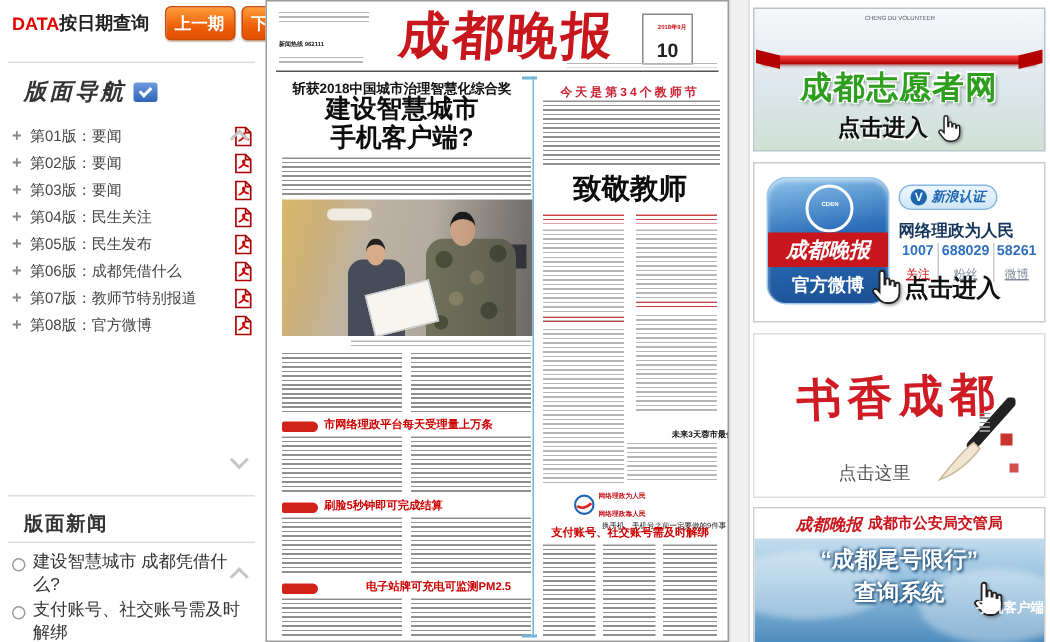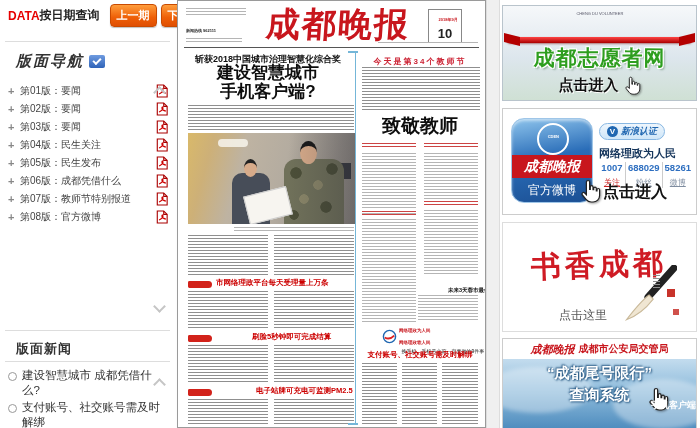--- a/index.html
+++ b/index.html
@@ -92,21 +92,21 @@
     background:linear-gradient(#b9e05f,#52a018);display:flex;flex-direction:column;align-items:center;justify-content:center;
     color:#fff;font-size:9px;font-weight:bold;line-height:9px;box-shadow:0 1px 2px rgba(0,0,0,.3);}
   .cta{font-size:15px;font-weight:900;color:#111;text-shadow:1px 1px 0 #fff;}
   .b2{top:108px;height:105px;border-color:#ccc;}
   .wicon{position:absolute;left:8px;top:9px;width:80px;height:83px;border-radius:13px;border:1px solid #9fc6e8;
     background:linear-gradient(170deg,#8ec4ec,#2a6db8 45%,#1b4f93);box-shadow:inset 0 2px 3px rgba(255,255,255,.5);}
   .wcirc{position:absolute;left:25px;top:4px;width:28px;height:28px;border:2px solid #fff;border-radius:50%;
     display:flex;align-items:center;justify-content:center;color:#fff;font-weight:bold;}
   .wband{position:absolute;left:0;right:0;top:36px;height:23px;background:#c8161d;display:flex;align-items:center;justify-content:center;
     color:#fff;font-family:"DejaVu Serif",serif;font-style:italic;font-weight:900;font-size:14px;}
-  .wsub{position:absolute;left:0;right:0;bottom:3px;text-align:center;color:#fff;font-size:12px;font-weight:normal;}
+  .wsub{position:absolute;left:0;right:0;bottom:3px;text-align:center;color:#fff;font-size:12px;font-weight:bold;}
   .vpill{position:absolute;left:96px;top:14px;height:15px;padding:0 7px;border:1px solid #88b7e2;border-radius:9px;
     background:linear-gradient(#eef6fd,#cfe6f8);display:inline-flex;align-items:center;gap:3px;}
   .vmark{width:11px;height:11px;border-radius:50%;background:#1f66b0;color:#fff;font-size:8px;font-weight:bold;
     display:flex;align-items:center;justify-content:center;}
   .vtext{font-size:9px;font-weight:bold;font-style:italic;color:#1f66b0;}
   .wtitle{position:absolute;left:96px;top:37px;font-size:11px;font-weight:bold;color:#16365c;white-space:nowrap;}
   .wstats{position:absolute;left:96px;top:53px;width:94px;display:flex;}
   .wstat{flex:1;text-align:center;border-right:1px solid #ccc;padding:0 2px;}
   .wstat:last-child{border-right:none;}
   .wval{font-size:9.5px;font-weight:bold;color:#2e6fc0;}
@@ -277,26 +277,26 @@
 
     <div class="tl" style="left:10px;top:234px;width:80px;height:40px;"></div>
     <div class="tl" style="left:96px;top:234px;width:80px;height:40px;"></div>
 
     <div class="sec-tag" style="left:10px;top:280px;"></div>
     <div class="sec-head" style="left:38px;top:277px;">市网络理政平台每天受理量上万条</div>
     <div class="tl" style="left:10px;top:290px;width:80px;height:38px;"></div>
     <div class="tl" style="left:96px;top:290px;width:80px;height:38px;"></div>
 
     <div class="sec-tag" style="left:10px;top:334px;"></div>
-    <div class="sec-head" style="left:38px;top:331px;margin-left:36px;">刷脸5秒钟即可完成结算</div>
+    <div class="sec-head" style="left:38px;top:331px;">刷脸5秒钟即可完成结算</div>
     <div class="tl" style="left:10px;top:344px;width:80px;height:38px;"></div>
     <div class="tl" style="left:96px;top:344px;width:80px;height:38px;"></div>
 
     <div class="sec-tag" style="left:10px;top:388px;"></div>
-    <div class="sec-head" style="left:42px;top:385px;padding-left:36px;">电子站牌可充电可监测PM2.5</div>
+    <div class="sec-head" style="left:30px;top:385px;padding-left:36px;">电子站牌可充电可监测PM2.5</div>
     <div class="tl" style="left:10px;top:398px;width:80px;height:26px;"></div>
     <div class="tl" style="left:96px;top:398px;width:80px;height:26px;"></div>
 
     <div class="abs bluev"></div>
     <div class="abs bluetick" style="left:170px;top:50px;"></div>
     <div class="abs bluetick" style="left:170px;top:422px;"></div>
 
     <div class="abs t-kicker">今天是第34个教师节</div>
     <div class="tl" style="left:184px;top:66px;width:118px;height:44px;"></div>
     <div class="abs t-head">致敬教师</div>

